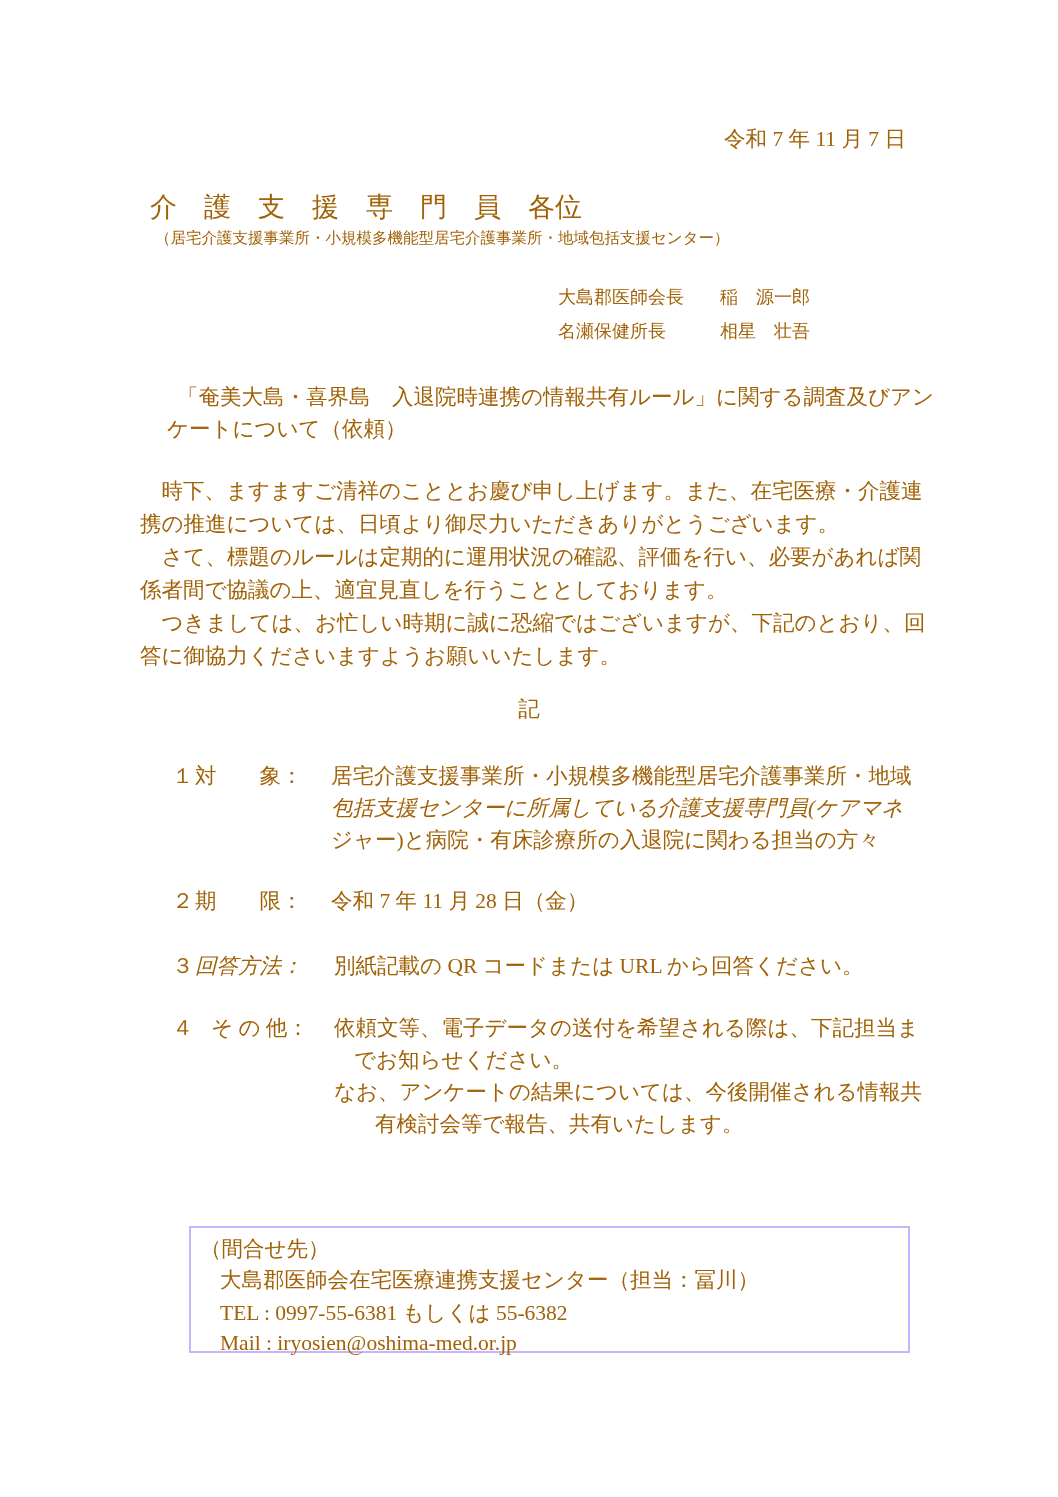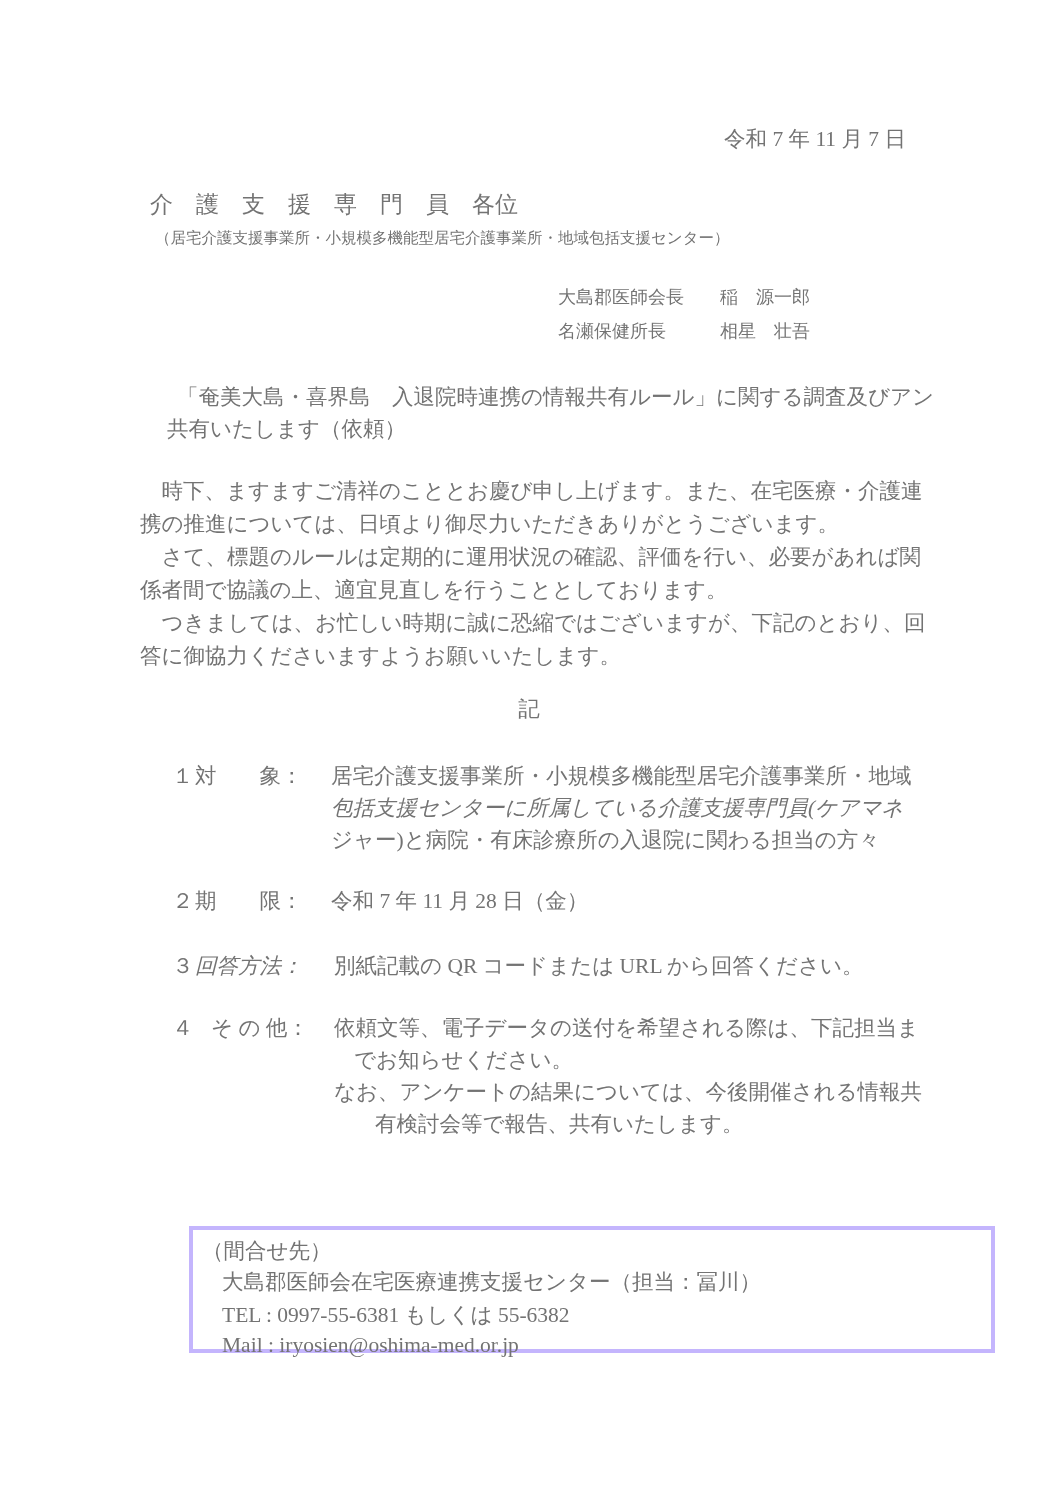--- a/index.html
+++ b/index.html
@@ -14,68 +14,68 @@
     background: #ffffff;
     overflow: hidden;
     font-family: "Liberation Serif", "DejaVu Serif", serif;
     color: #000000;
   }
   .line {
     position: absolute;
     white-space: pre;
     font-size: 21.5px;
     line-height: 1.2;
-    color: #737373;
+    color: #a16207;
     font-family: "Liberation Serif", "DejaVu Serif", serif;
   }
   .date-line {
     text-align: right;
   }
   .addressee-main {
-    font-size: 23px;
+    font-size: 27px;
   }
   .addressee-sub {
     font-size: 15.5px;
   }
   .sender-line {
     font-size: 18px;
   }
   .record-marker {
     width: 100%;
     text-align: center;
     left: 0;
   }
   .contact-box {
     position: absolute;
     left: 189px;
     top: 1226px;
-    width: 806px;
+    width: 721px;
     height: 127px;
-    border: 4px solid #c4b5fd;
+    border: 2px solid #c4b5fd;
     box-sizing: border-box;
   }
   .contact-box .line {
     font-size: 21.5px;
   }
 </style>
 </head>
 <body>
 
 <div class="page">
 
   <div class="line date-line" style="top:127px; right:152px;">令和 7 年 11 月 7 日</div>
 
   <div class="line addressee-main" style="top:191px; left:150px;">介　護　支　援　専　門　員　各位</div>
   <div class="line addressee-sub" style="top:229px; left:155px;">（居宅介護支援事業所・小規模多機能型居宅介護事業所・地域包括支援センター）</div>
 
   <div class="line sender-line" style="top:287px; left:558px;">大島郡医師会長　　稲　源一郎</div>
   <div class="line sender-line" style="top:321px; left:558px;">名瀬保健所長　　　相星　壮吾</div>
 
   <div class="line" style="top:385px; left:177px;">「奄美大島・喜界島　入退院時連携の情報共有ルール」に関する調査及びアン</div>
-  <div class="line" style="top:417px; left:167px;">共有いたします（依頼）</div>
+  <div class="line" style="top:417px; left:167px;">ケートについて（依頼）</div>
 
   <div class="line" style="top:479px; left:140px;">　時下、ますますご清祥のこととお慶び申し上げます。また、在宅医療・介護連</div>
   <div class="line" style="top:512px; left:140px;">携の推進については、日頃より御尽力いただきありがとうございます。</div>
   <div class="line" style="top:545px; left:140px;">　さて、標題のルールは定期的に運用状況の確認、評価を行い、必要があれば関</div>
   <div class="line" style="top:578px; left:140px;">係者間で協議の上、適宜見直しを行うこととしております。</div>
   <div class="line" style="top:644px; left:140px;">答に御協力くださいますようお願いいたします。</div>
   <div class="line" style="top:611px; left:140px;">　つきましては、お忙しい時期に誠に恐縮ではございますが、下記のとおり、回</div>
 
   <div class="line record-marker" style="top:697px;">記</div>
 

